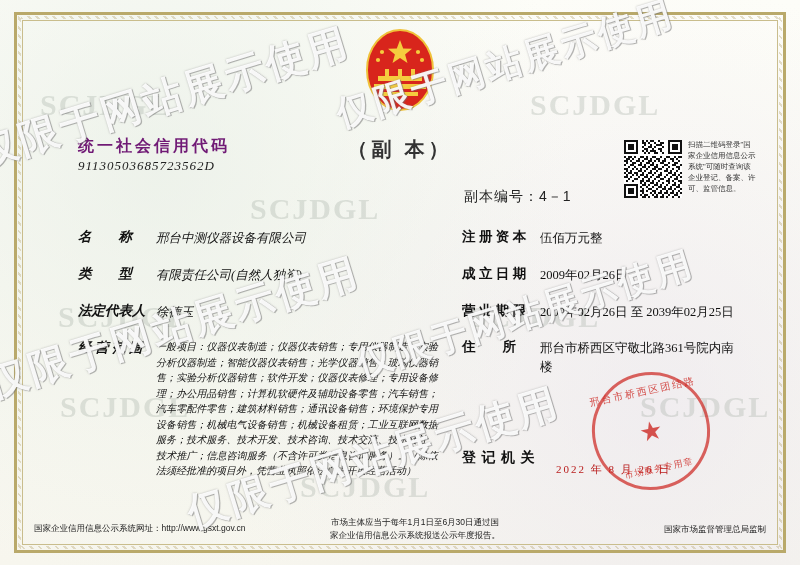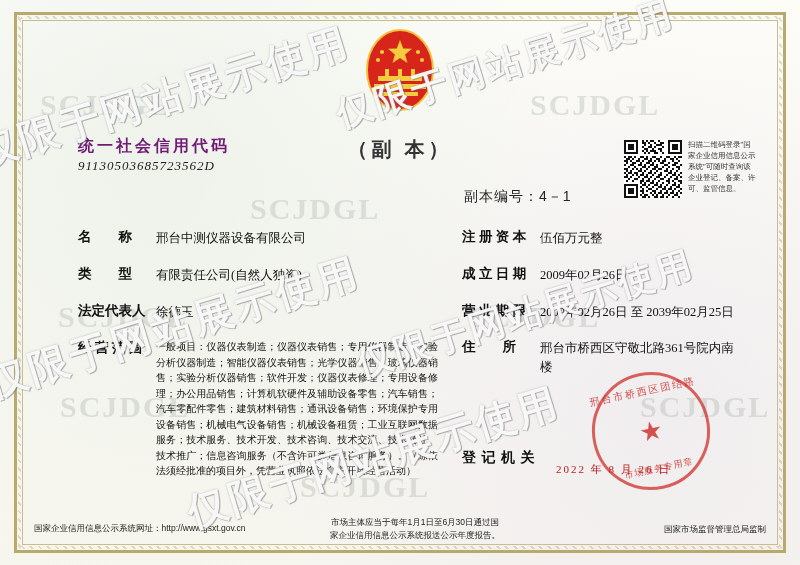--- a/index.html
+++ b/index.html
@@ -165,20 +165,21 @@
     color: #222;
     letter-spacing: 1px;
   }
 
   
   .fields-left {
     position: absolute;
     left: 78px;
     top: 228px;
     width: 360px;
+    font-style: italic;
   }
   .fields-right {
     position: absolute;
     left: 462px;
     top: 228px;
     width: 280px;
   }
   .field { display: flex; margin-bottom: 17px; }
   .field-label {
     flex: 0 0 auto;

